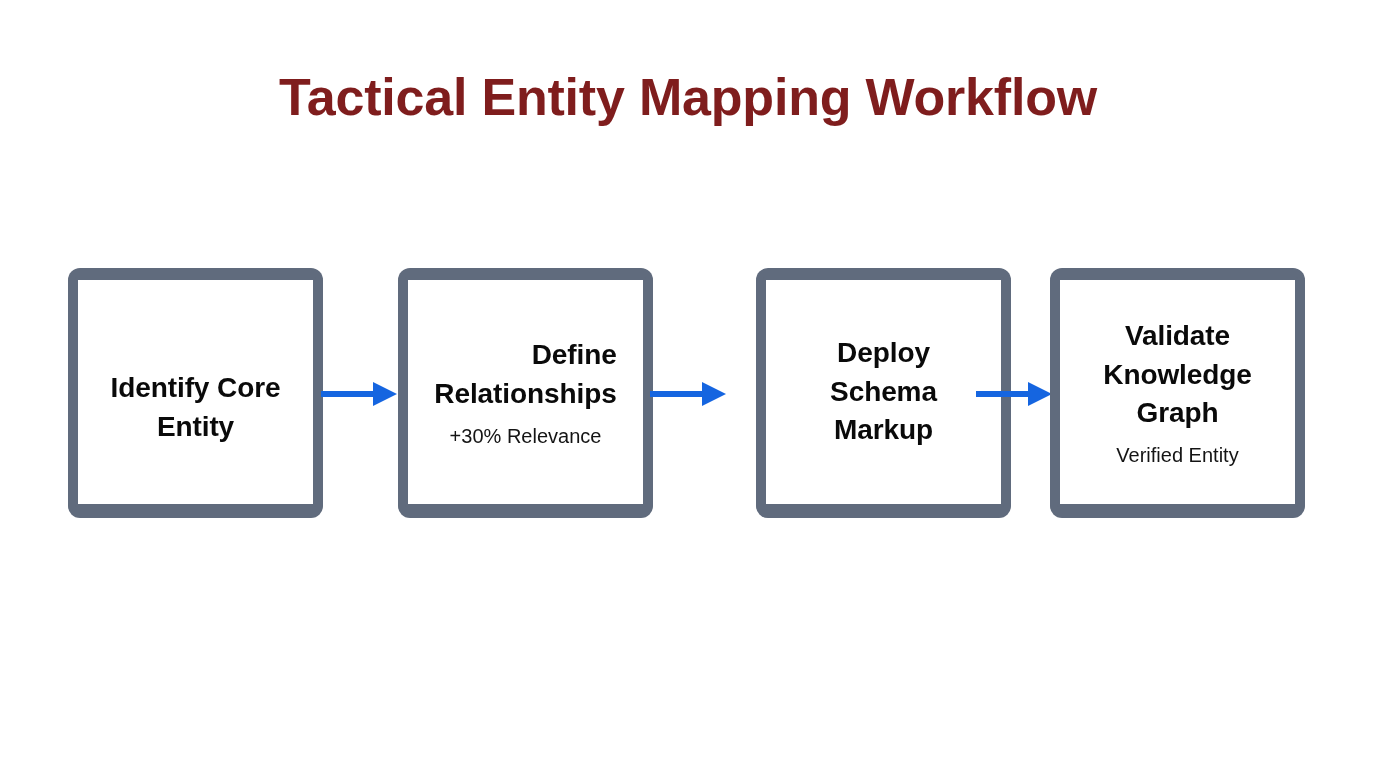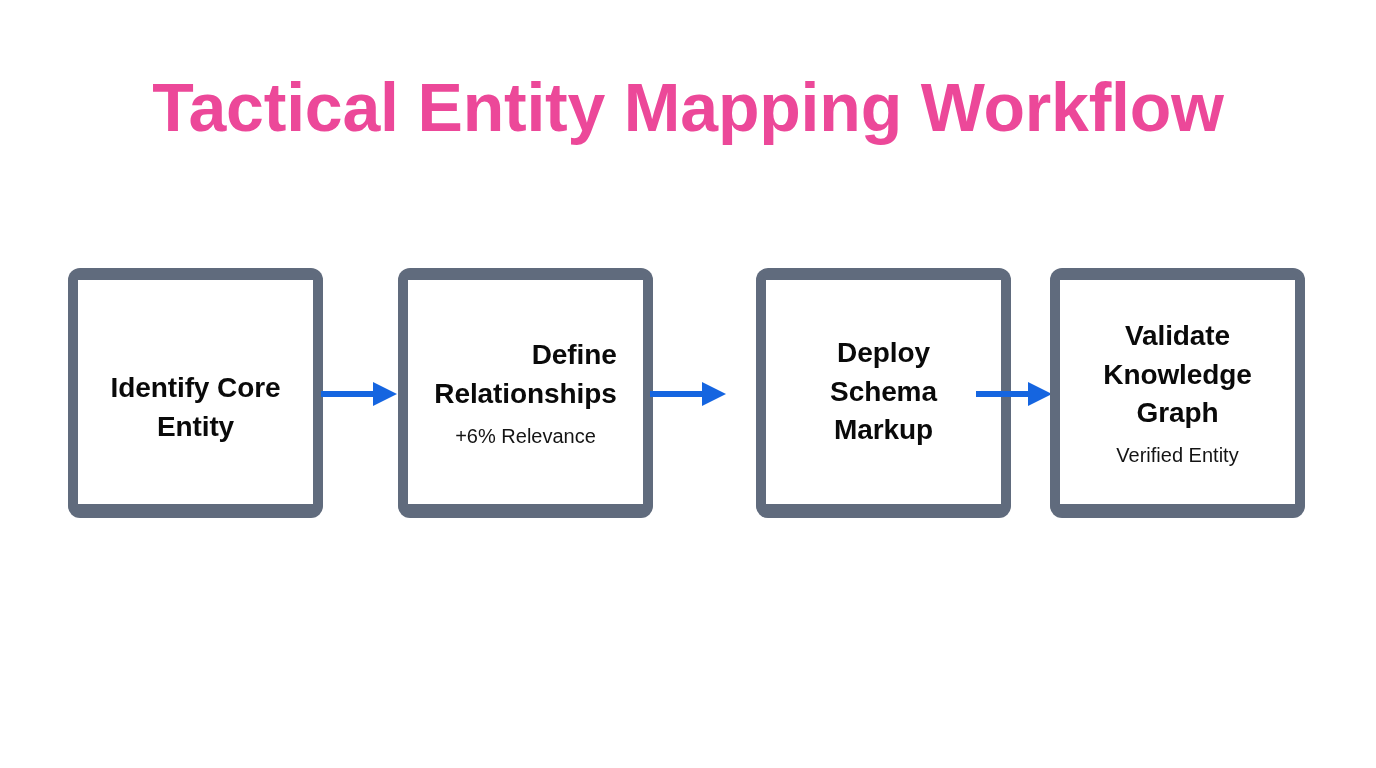--- a/index.html
+++ b/index.html
@@ -23,23 +23,23 @@
     background: #ffffff;
   }
 
   
   .diagram-title {
     position: absolute;
     left: 0;
     top: 68px;
     width: 1376px;
     text-align: center;
-    font-size: 68px;
+    font-size: 52px;
     font-weight: bold;
-    color: #ec4899;
+    color: #7f1d1d;
     letter-spacing: -0.2px;
     line-height: 1.15;
     white-space: nowrap;
   }
 
   
   .flow-row {
     position: absolute;
     left: 68px;
     top: 268px;
@@ -128,21 +128,21 @@
       <svg width="78" height="30" viewBox="0 0 78 30">
         <line x1="0" y1="15" x2="58" y2="15" stroke="#1565e0" stroke-width="6"></line>
         <polygon points="52,3 76,15 52,27" fill="#1565e0"></polygon>
       </svg>
     </div>
 
     <div class="node node-2">
       <div class="node-inner">
         <div class="node-title" style="white-space: pre-line; text-align: right;">Define
 Relationships</div>
-        <div class="node-sub">+6% Relevance</div>
+        <div class="node-sub">+30% Relevance</div>
       </div>
     </div>
 
     <div class="arrow arrow-2">
       <svg width="78" height="30" viewBox="0 0 78 30">
         <line x1="0" y1="15" x2="58" y2="15" stroke="#1565e0" stroke-width="6"></line>
         <polygon points="52,3 76,15 52,27" fill="#1565e0"></polygon>
       </svg>
     </div>
 

